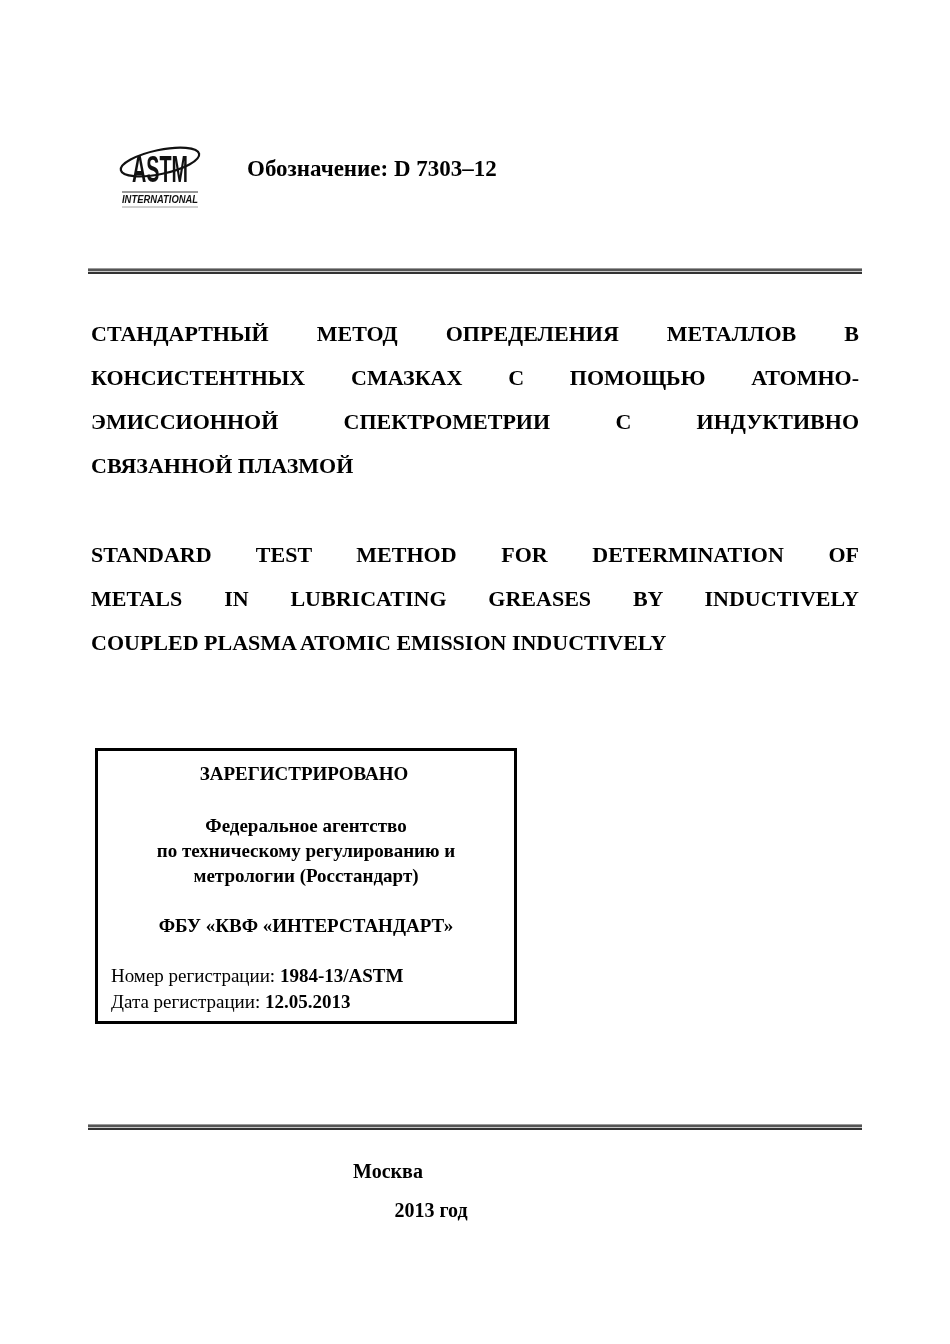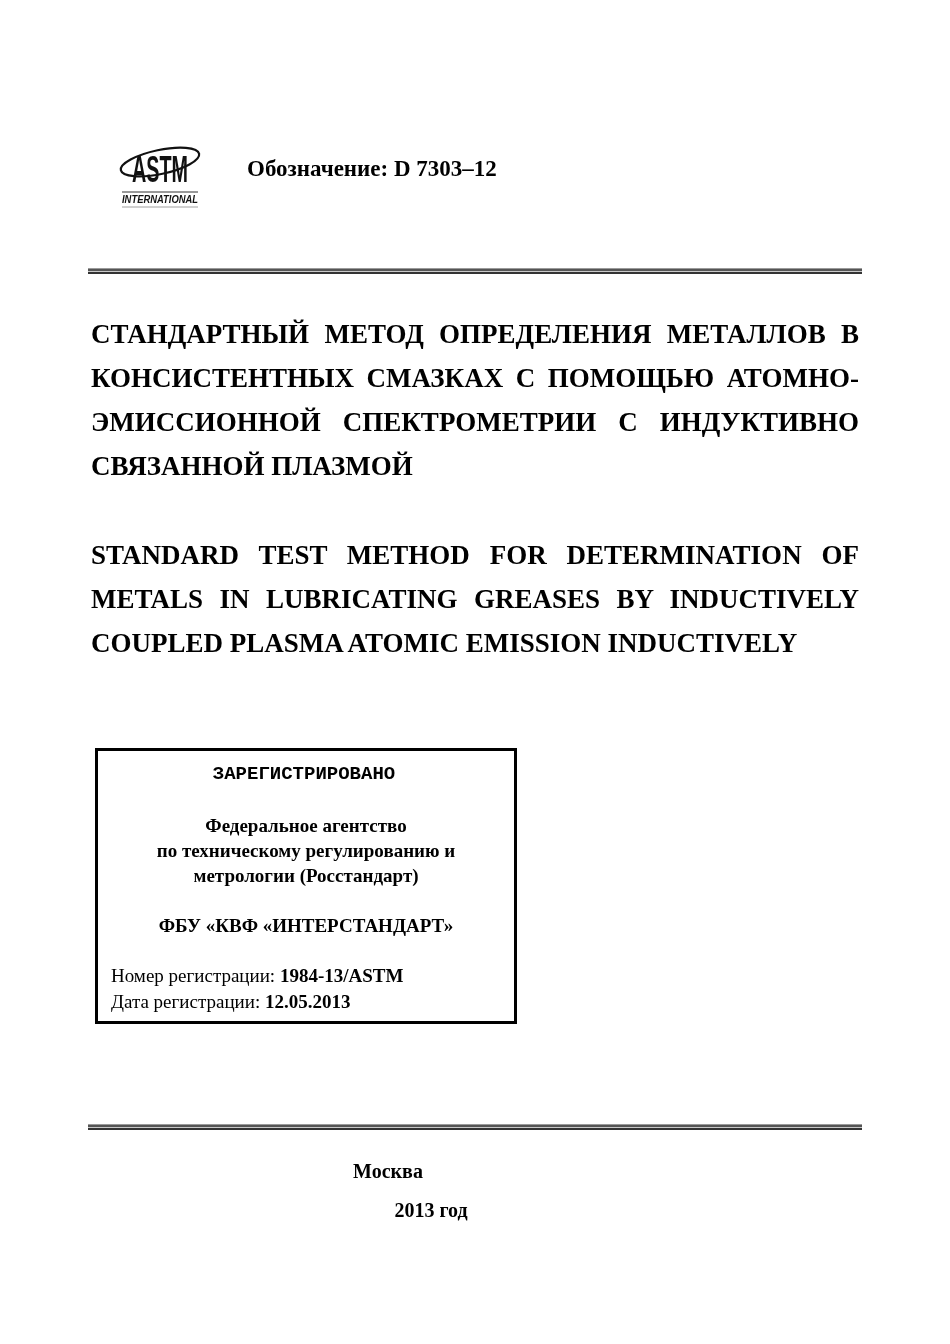--- a/index.html
+++ b/index.html
@@ -42,21 +42,21 @@
     .rule .l1 { position:absolute; left:0; right:0; top:0; height:1px; background:#9a9a9a; }
     .rule .l2 { position:absolute; left:0; right:0; top:1px; height:2px; background:#555; }
     .rule .l3 { position:absolute; left:0; right:0; top:3px; height:1px; background:#c8c8c8; }
     .rule .l4 { position:absolute; left:0; right:0; top:4px; height:2px; background:#333; }
 
     
     .title-block {
       left: 91px;
       width: 768px;
       font-weight: bold;
-      font-size: 27px;
+      font-size: 22px;
       line-height: 44px;
       text-transform: none;
     }
     .jline {
       display: block;
       text-align: justify;
       text-align-last: justify;
       white-space: nowrap;
       height: 44px;
     }
@@ -74,21 +74,21 @@
       width: 416px;
       height: 270px;
       border: 3px solid #000;
       box-sizing: content-box;
     }
     .reg-box .center {
       text-align: center;
       font-weight: bold;
       font-size: 19px;
     }
-    .reg-heading { position:absolute; left:0; right:4px; top:12px;font-family:Liberation Mono, monospace; }
+    .reg-heading { position:absolute; left:0; right:4px; top:12px; }
     .reg-agency { position:absolute; left:0; right:0; top:62px; line-height: 25px; }
     .reg-fbu { position:absolute; left:0; right:0; top:164px; }
     .reg-fields {
       position: absolute;
       left: 13px;
       top: 212px;
       font-size: 19px;
       line-height: 26px;
     }
     .reg-fields .val { font-weight: bold; }

